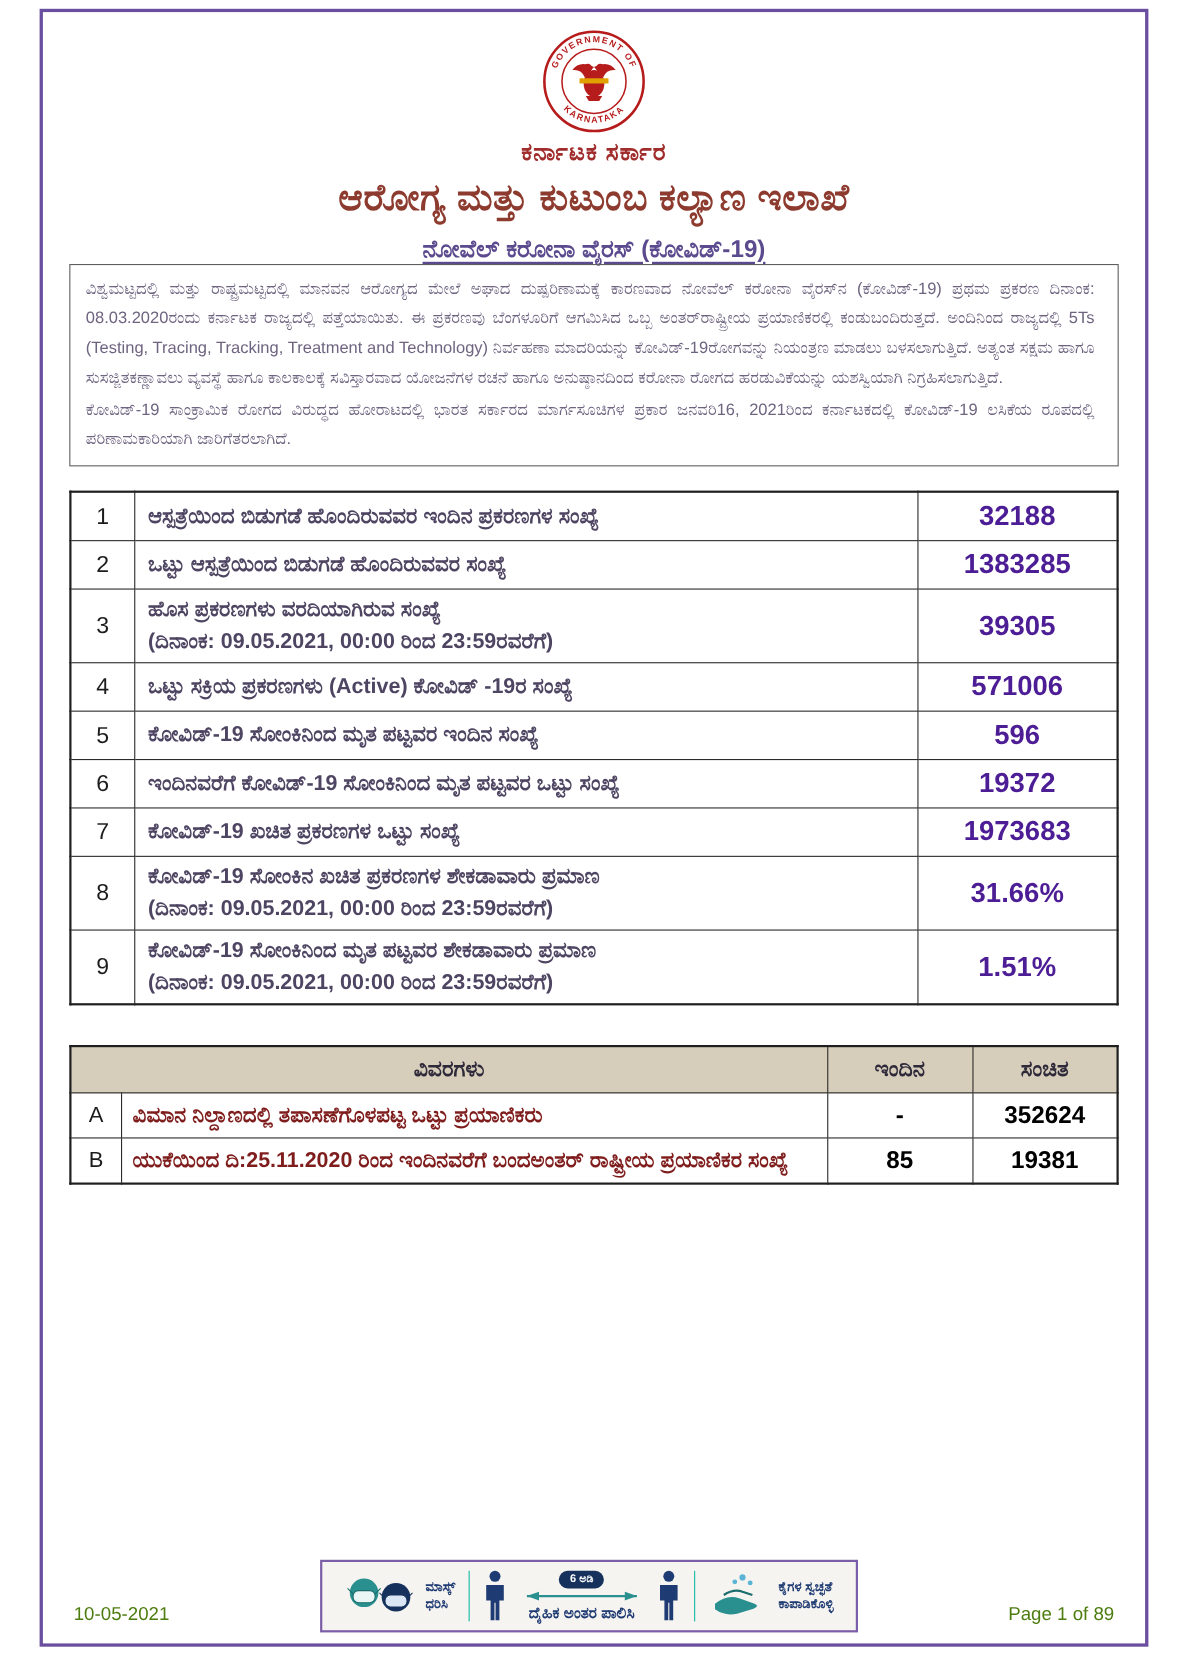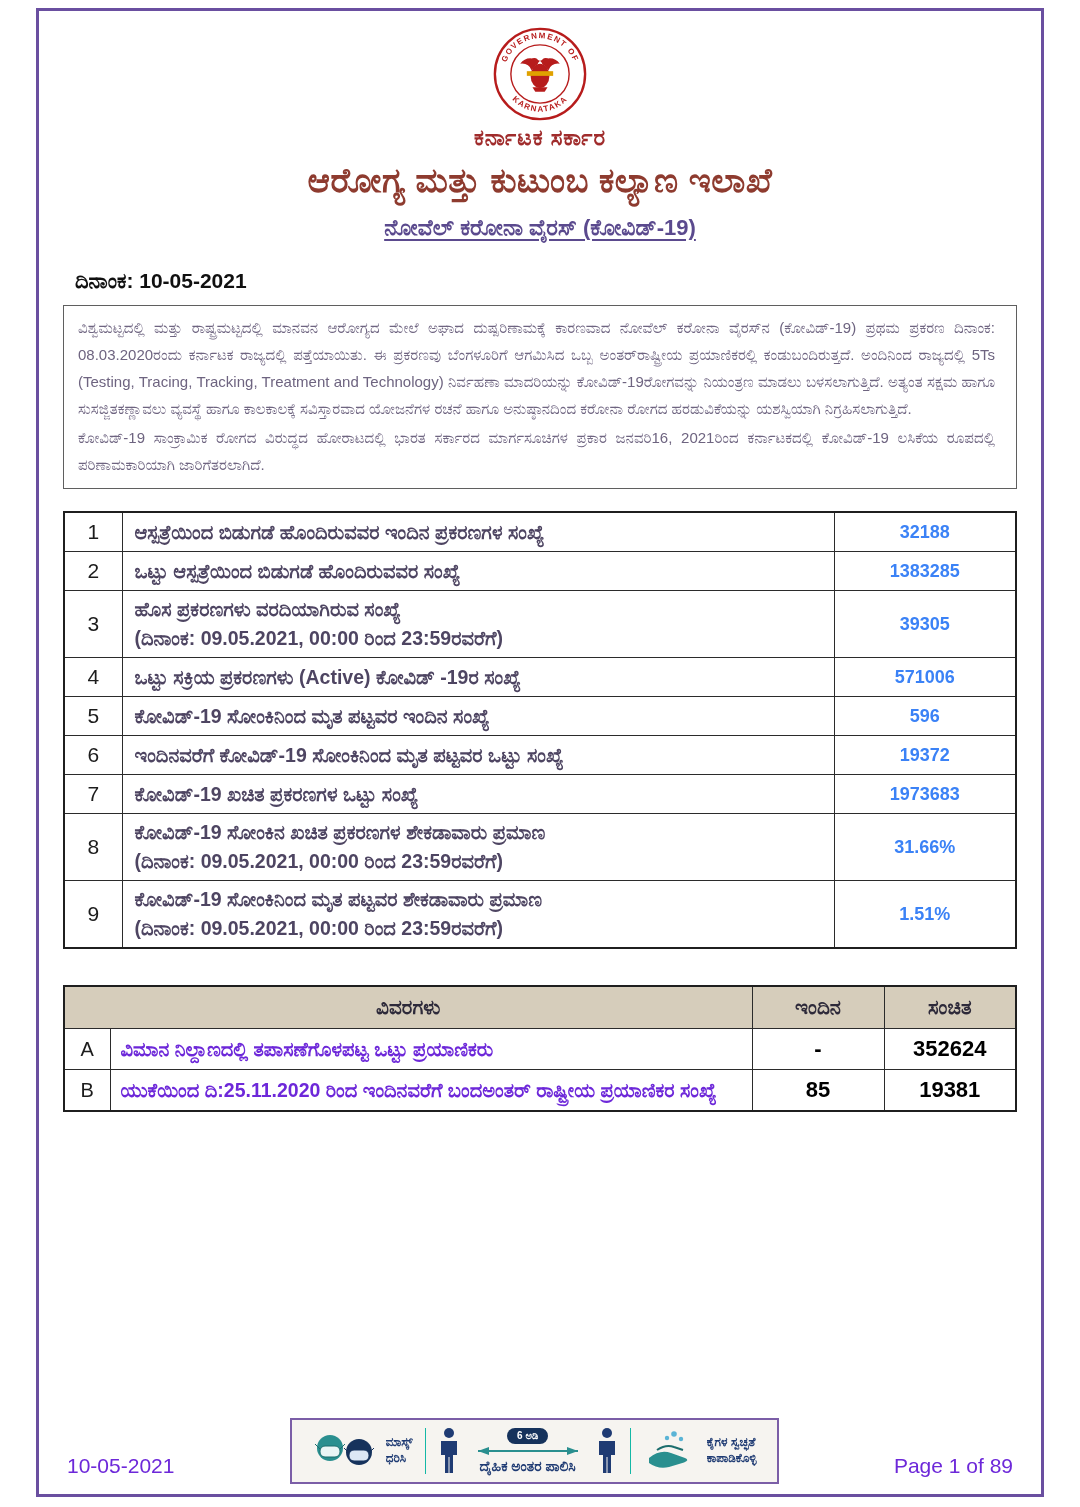--- a/index.html
+++ b/index.html
@@ -45,39 +45,39 @@
     font-size:15px; line-height:1.8;
     text-align:justify;
   }
   .intro-box p + p { margin-top:2px; }
 
   
   table.stats { width:100%; border-collapse:collapse; margin-top:22px; border:2px solid #1f1f1f; }
   table.stats td { border:1px solid #2b2b2b; padding:7px 12px; vertical-align:middle; }
   td.sl { width:58px; text-align:center; font-size:21px; color:#1c1c1c; }
   td.desc { color:#4e4562; font-size:19.5px; font-weight:600; }
-  td.val { width:182px; text-align:center; font-weight:bold; font-size:18px; color:#3b82f6; font-family:"Liberation Sans",sans-serif; }
+  td.val { width:182px; text-align:center; font-weight:bold; font-size:25px; color:#4c1d95; font-family:"Liberation Sans",sans-serif; }
   .sublabel { display:block; font-weight:bold; margin-top:6px; }
   .sublabel:empty { display:none; }
 
   
   table.travel { width:100%; border-collapse:collapse; margin-top:36px; border:2px solid #1f1f1f;padding-left:44px; }
   table.travel th, table.travel td { border:1px solid #2b2b2b; padding:7px 10px; vertical-align:middle; }
   table.travel th { background:#d6cdbb; font-size:20px; color:#2e2a3a; font-weight:bold; padding:9px; }
   td.letter { width:46px; text-align:center; font-size:20px; color:#1c1c1c; }
-  td.t-desc { color:#6d28d9; font-size:19.5px; font-weight:600; text-align:justify; }
+  td.t-desc { color:#7f1d1d; font-size:19.5px; font-weight:600; text-align:justify; }
   td.t-val { width:132px; text-align:center; font-weight:bold; font-size:22px; color:#000; }
 
   
   .doc-footer {
     margin-top:auto;
     display:flex; justify-content:space-between; align-items:flex-end;
     padding:0 4px 2px 4px;
   }
-  .footer-date, .footer-page { font-size:21px; color:#6d28d9; padding-bottom:6px; white-space:nowrap; }
+  .footer-date, .footer-page { font-size:17px; color:#4d7c0f; padding-bottom:6px; white-space:nowrap; }
   .banner {
     display:flex; align-items:center;
     border:2px solid #7b5ea7; background:#f6f4f0;
     padding:8px 8px; height:66px;
   }
   .banner-seg { display:flex; align-items:center; gap:8px; padding:0 12px; height:100%; }
   .banner-seg + .banner-seg { border-left:1px solid #14b8a6; }
   .banner-text { font-size:12px; color:#1f3b73; font-weight:bold; line-height:1.3; text-align:left; }
   .dist-mid { display:flex; flex-direction:column; align-items:center; gap:2px; }
   .dist-pill {
@@ -116,21 +116,20 @@
             <path d="M42 64 h16 l-3 5 h-10 z"></path>
           </g>
           <rect x="36" y="47" width="28" height="5" fill="#e0a100"></rect>
         </svg>
       </div>
       <div class="govt-name">ಕರ್ನಾಟಕ ಸರ್ಕಾರ</div>
       <h1 class="dept">ಆರೋಗ್ಯ ಮತ್ತು ಕುಟುಂಬ ಕಲ್ಯಾಣ ಇಲಾಖೆ</h1>
       <div class="subtitle">ನೋವೆಲ್ ಕರೋನಾ ವೈರಸ್ (ಕೋವಿಡ್-19)</div>
     </header>
 
-    <div class="date-line">ದಿನಾಂಕ: 10-05-2021</div>
 
     <div class="intro-box">
       <p>ವಿಶ್ವಮಟ್ಟದಲ್ಲಿ ಮತ್ತು ರಾಷ್ಟ್ರಮಟ್ಟದಲ್ಲಿ ಮಾನವನ ಆರೋಗ್ಯದ ಮೇಲೆ ಅಘಾದ ದುಷ್ಪರಿಣಾಮಕ್ಕೆ ಕಾರಣವಾದ ನೋವೆಲ್ ಕರೋನಾ ವೈರಸ್‌ನ (ಕೋವಿಡ್-19) ಪ್ರಥಮ ಪ್ರಕರಣ ದಿನಾಂಕ: 08.03.2020ರಂದು ಕರ್ನಾಟಕ ರಾಜ್ಯದಲ್ಲಿ ಪತ್ತೆಯಾಯಿತು. ಈ ಪ್ರಕರಣವು ಬೆಂಗಳೂರಿಗೆ ಆಗಮಿಸಿದ ಒಬ್ಬ ಅಂತರ್‌ರಾಷ್ಟ್ರೀಯ ಪ್ರಯಾಣಿಕರಲ್ಲಿ ಕಂಡುಬಂದಿರುತ್ತದೆ. ಅಂದಿನಿಂದ ರಾಜ್ಯದಲ್ಲಿ 5Ts (Testing, Tracing, Tracking, Treatment and Technology) ನಿರ್ವಹಣಾ ಮಾದರಿಯನ್ನು ಕೋವಿಡ್-19ರೋಗವನ್ನು ನಿಯಂತ್ರಣ ಮಾಡಲು ಬಳಸಲಾಗುತ್ತಿದೆ. ಅತ್ಯಂತ ಸಕ್ಷಮ ಹಾಗೂ ಸುಸಜ್ಜಿತಕಣ್ಣಾವಲು ವ್ಯವಸ್ಥೆ ಹಾಗೂ ಕಾಲಕಾಲಕ್ಕೆ ಸವಿಸ್ತಾರವಾದ ಯೋಜನೆಗಳ ರಚನೆ ಹಾಗೂ ಅನುಷ್ಠಾನದಿಂದ ಕರೋನಾ ರೋಗದ ಹರಡುವಿಕೆಯನ್ನು ಯಶಸ್ವಿಯಾಗಿ ನಿಗ್ರಹಿಸಲಾಗುತ್ತಿದೆ.</p>
       <p>ಕೋವಿಡ್-19 ಸಾಂಕ್ರಾಮಿಕ ರೋಗದ ವಿರುದ್ಧದ ಹೋರಾಟದಲ್ಲಿ ಭಾರತ ಸರ್ಕಾರದ ಮಾರ್ಗಸೂಚಿಗಳ ಪ್ರಕಾರ ಜನವರಿ16, 2021ರಿಂದ ಕರ್ನಾಟಕದಲ್ಲಿ ಕೋವಿಡ್-19 ಲಸಿಕೆಯ ರೂಪದಲ್ಲಿ ಪರಿಣಾಮಕಾರಿಯಾಗಿ ಜಾರಿಗೆತರಲಾಗಿದೆ.</p>
     </div>
 
     <table class="stats">
       <tbody>
         <tr>
           <td class="sl">1</td>

